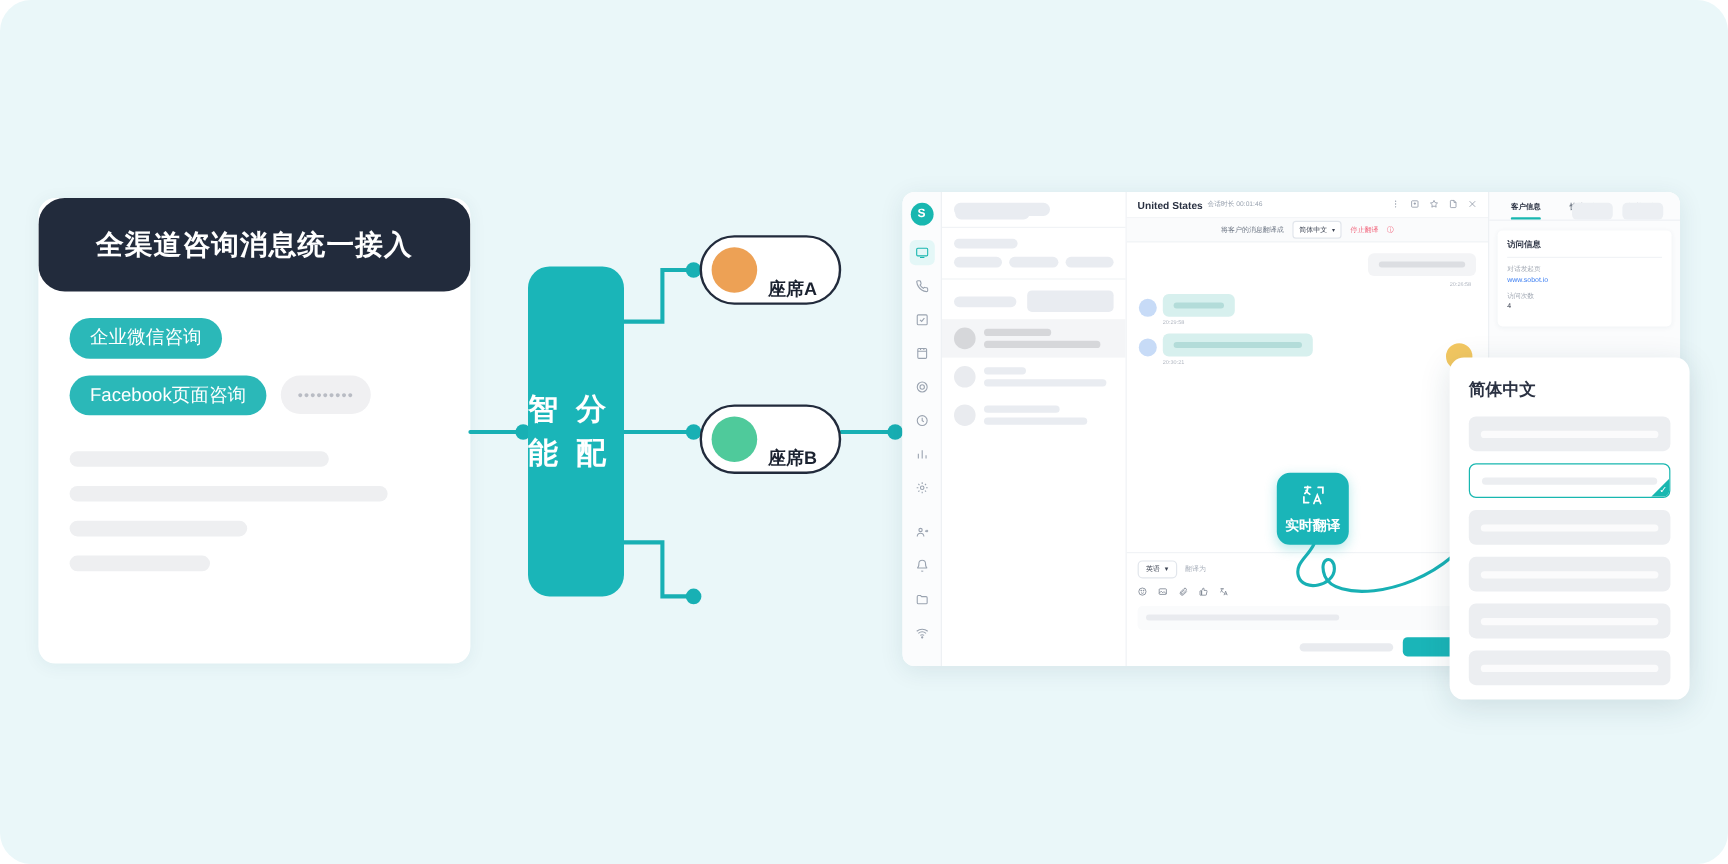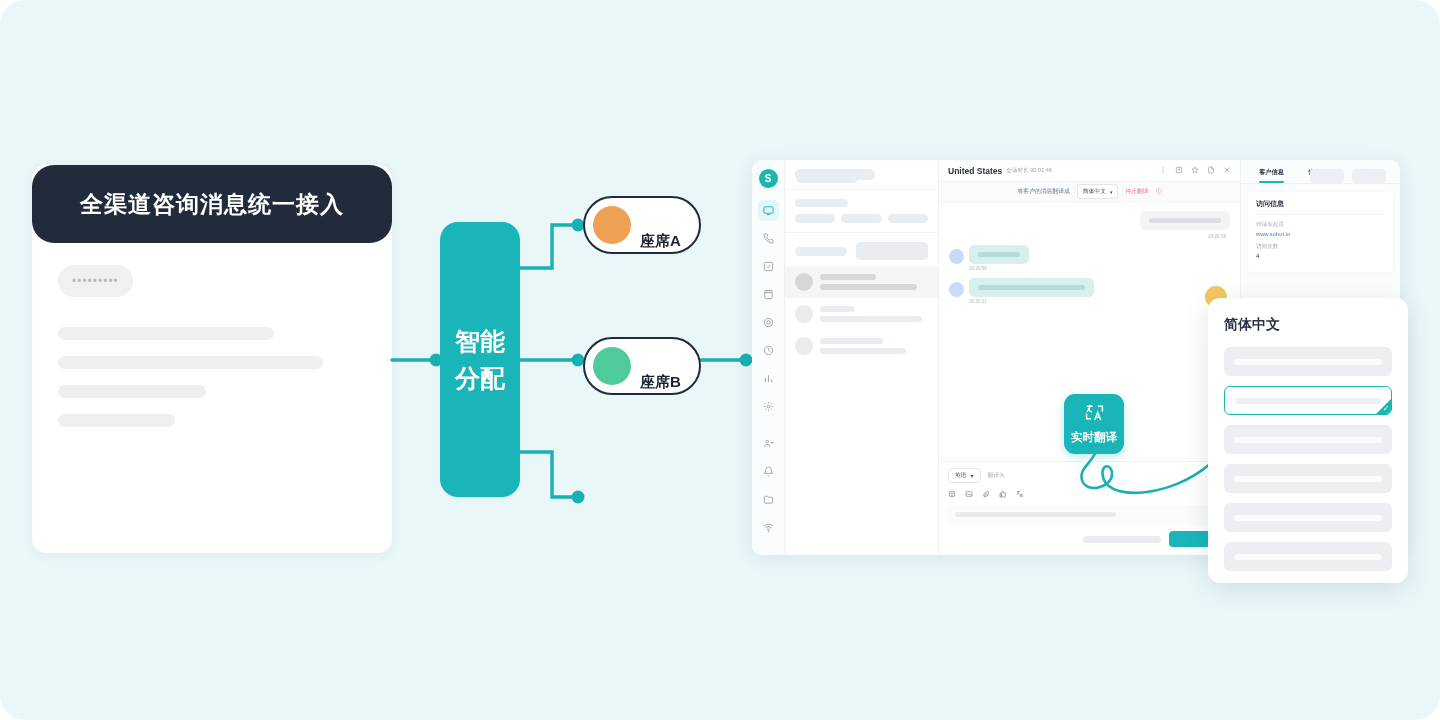--- a/index.html
+++ b/index.html
@@ -57,21 +57,21 @@
   .sk-lines{ padding:16px 26px 0 26px;}
   .sk{ background:#eeeff1; border-radius:7px; height:13px; margin-bottom:16px;}
 
   
   .diagram{ position:absolute; left:392px; top:160px; width:370px; height:400px;}
   .alloc-box{
     position:absolute; left:48px; top:62px;
     width:80px; height:275px;
     background:#1ab5b8;
     border-radius:18px;
-    display:flex; flex-direction:column; align-items:center; justify-content:center;
+    display:flex; flex-direction:row; align-items:center; justify-content:center;
     color:#fff; font-size:25px; font-weight:bold; line-height:1.45;
   }
   .node{
     position:absolute;
     width:118px; height:58px;
     background:#fff;
     border:2.4px solid #222b3c;
     border-radius:30px;
     display:flex; align-items:center; gap:9px;
     padding-left:8px;
@@ -255,20 +255,24 @@
 <body>
 
 <div class="stage">
 
   <div class="left-card">
     <div class="left-header">
       <div class="left-header-title">全渠道咨询消息统一接入</div>
     </div>
     <div class="chip-area">
       <div class="chip-row">
+        <div class="chip">企业微信咨询</div>
+      </div>
+      <div class="chip-row">
+        <div class="chip">Facebook页面咨询</div>
         <div class="chip-dots">•••••••••</div>
       </div>
     </div>
     <div class="sk-lines">
       <div class="sk" style="width:70%"></div>
       <div class="sk" style="width:86%"></div>
       <div class="sk" style="width:48%"></div>
       <div class="sk" style="width:38%"></div>
     </div>
   </div>

